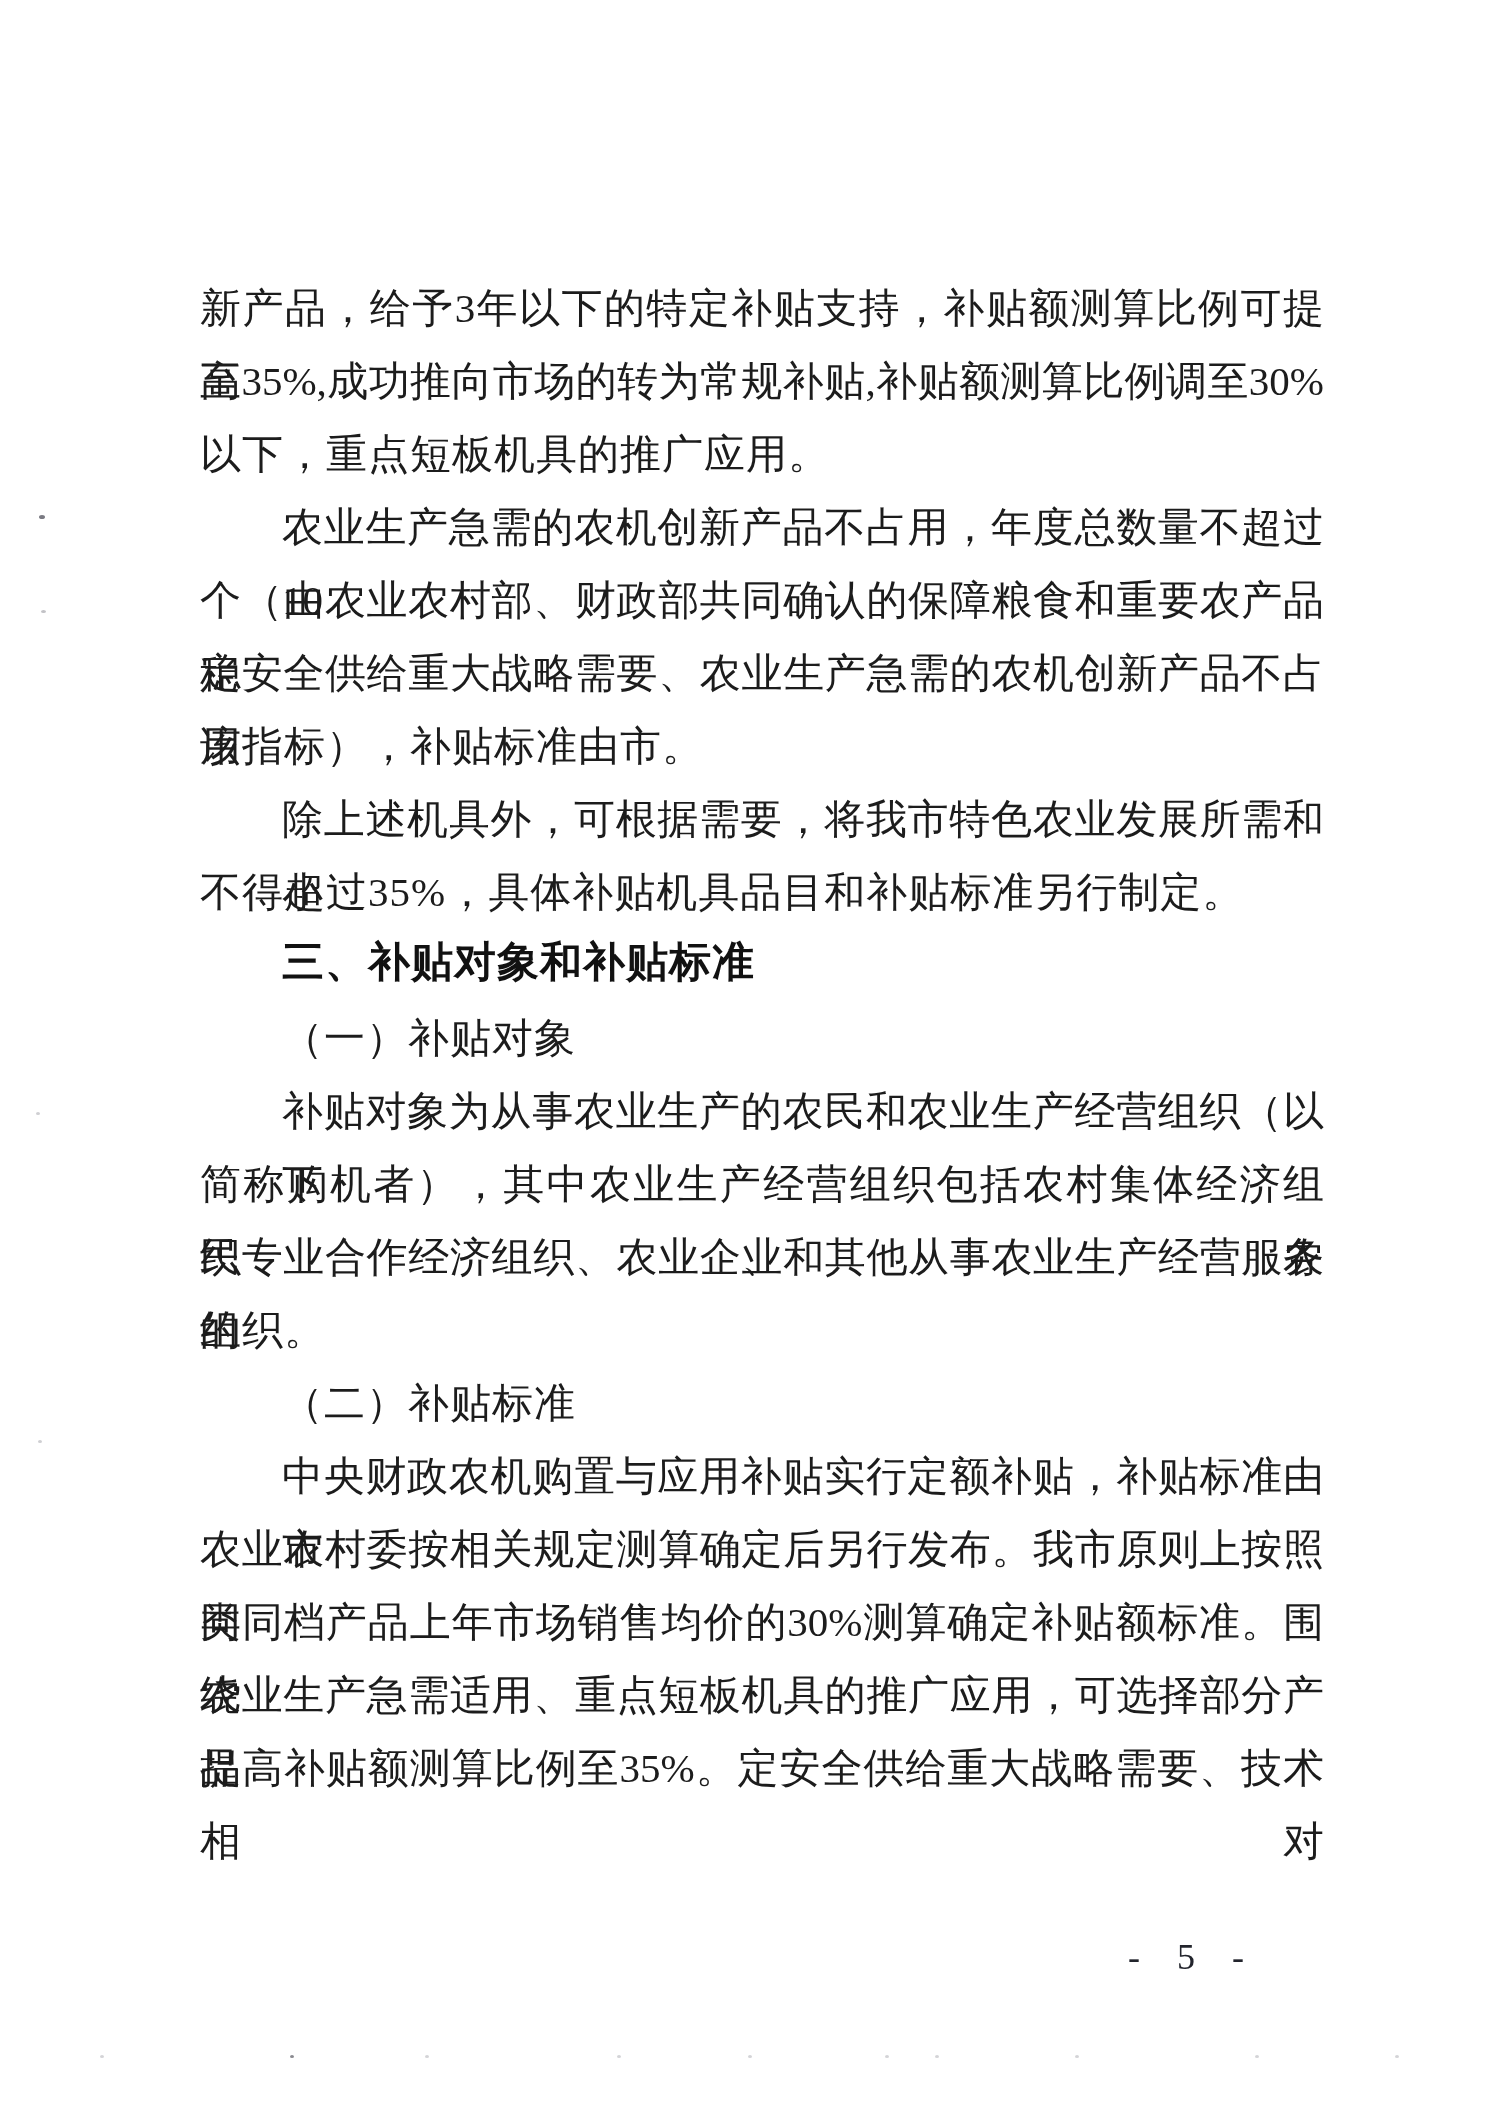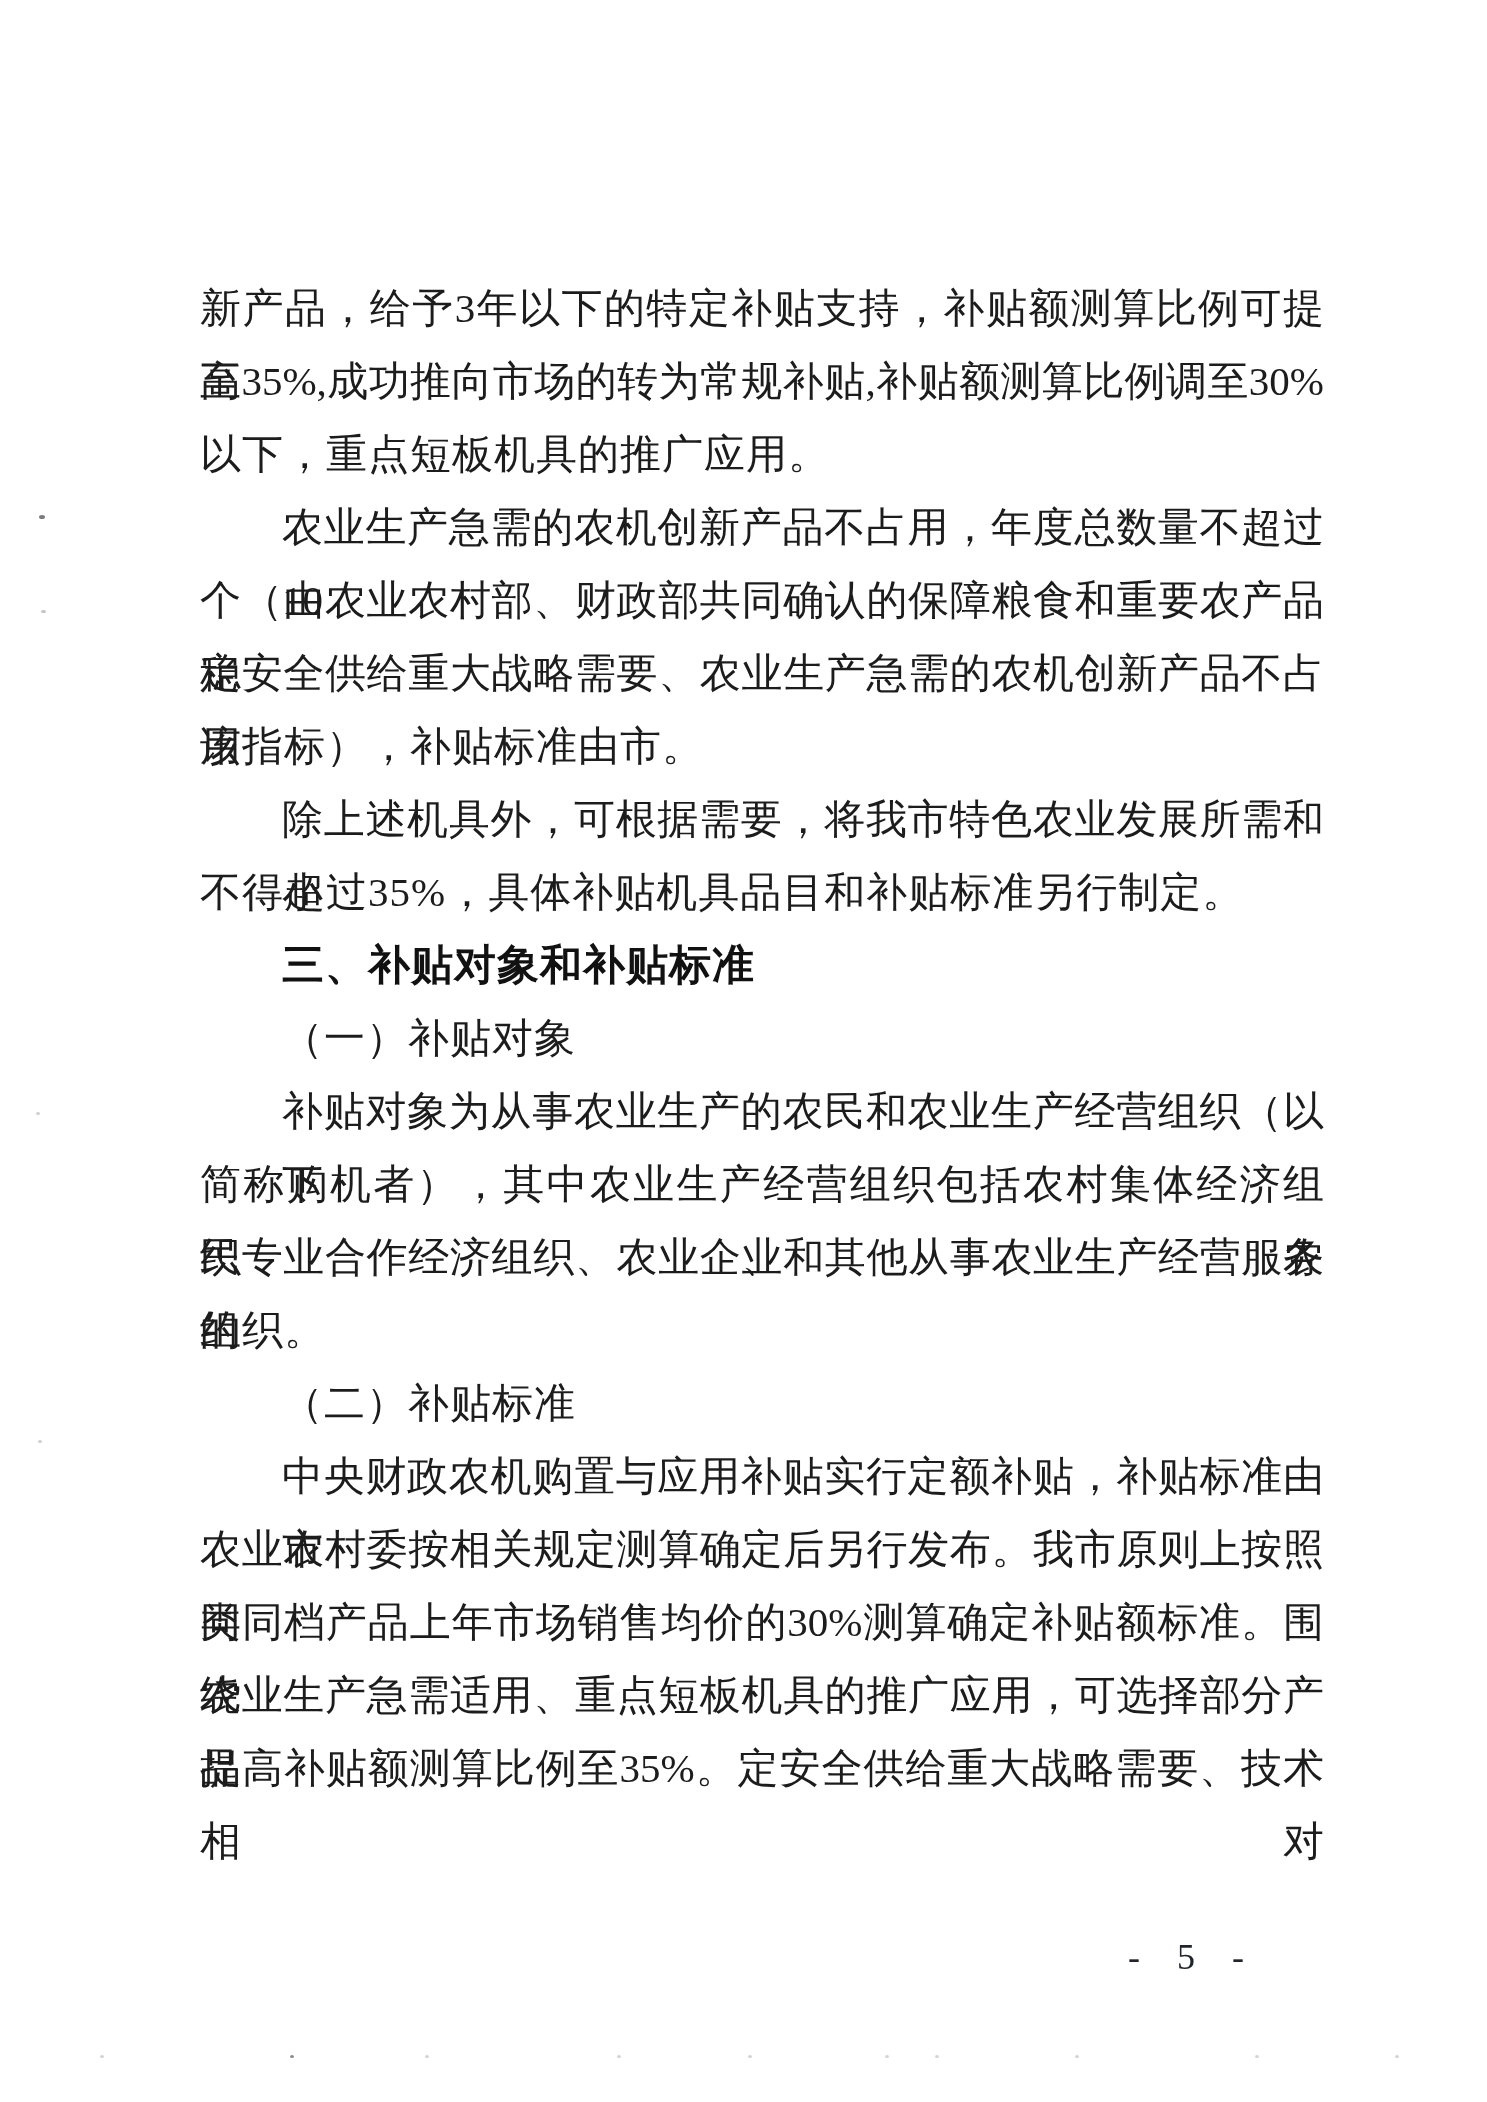--- a/index.html
+++ b/index.html
@@ -36,21 +36,21 @@
     text-align-last: justify;
     letter-spacing: 0;
   }
   .line.indent {
     padding-left: 82px;
   }
   .line.indent.justify {
     width: calc(100% - 82px);
   }
   .line.bold {
-    font-family: Liberation Serif, serif;
+    font-family: Liberation Mono, monospace;
     font-weight: bold;
     font-size: 42px;
     color: #111111;
   }
   .page-number {
     position: absolute;
     left: 1128px;
     top: 1936px;
     font-size: 36px;
     letter-spacing: 14px;

